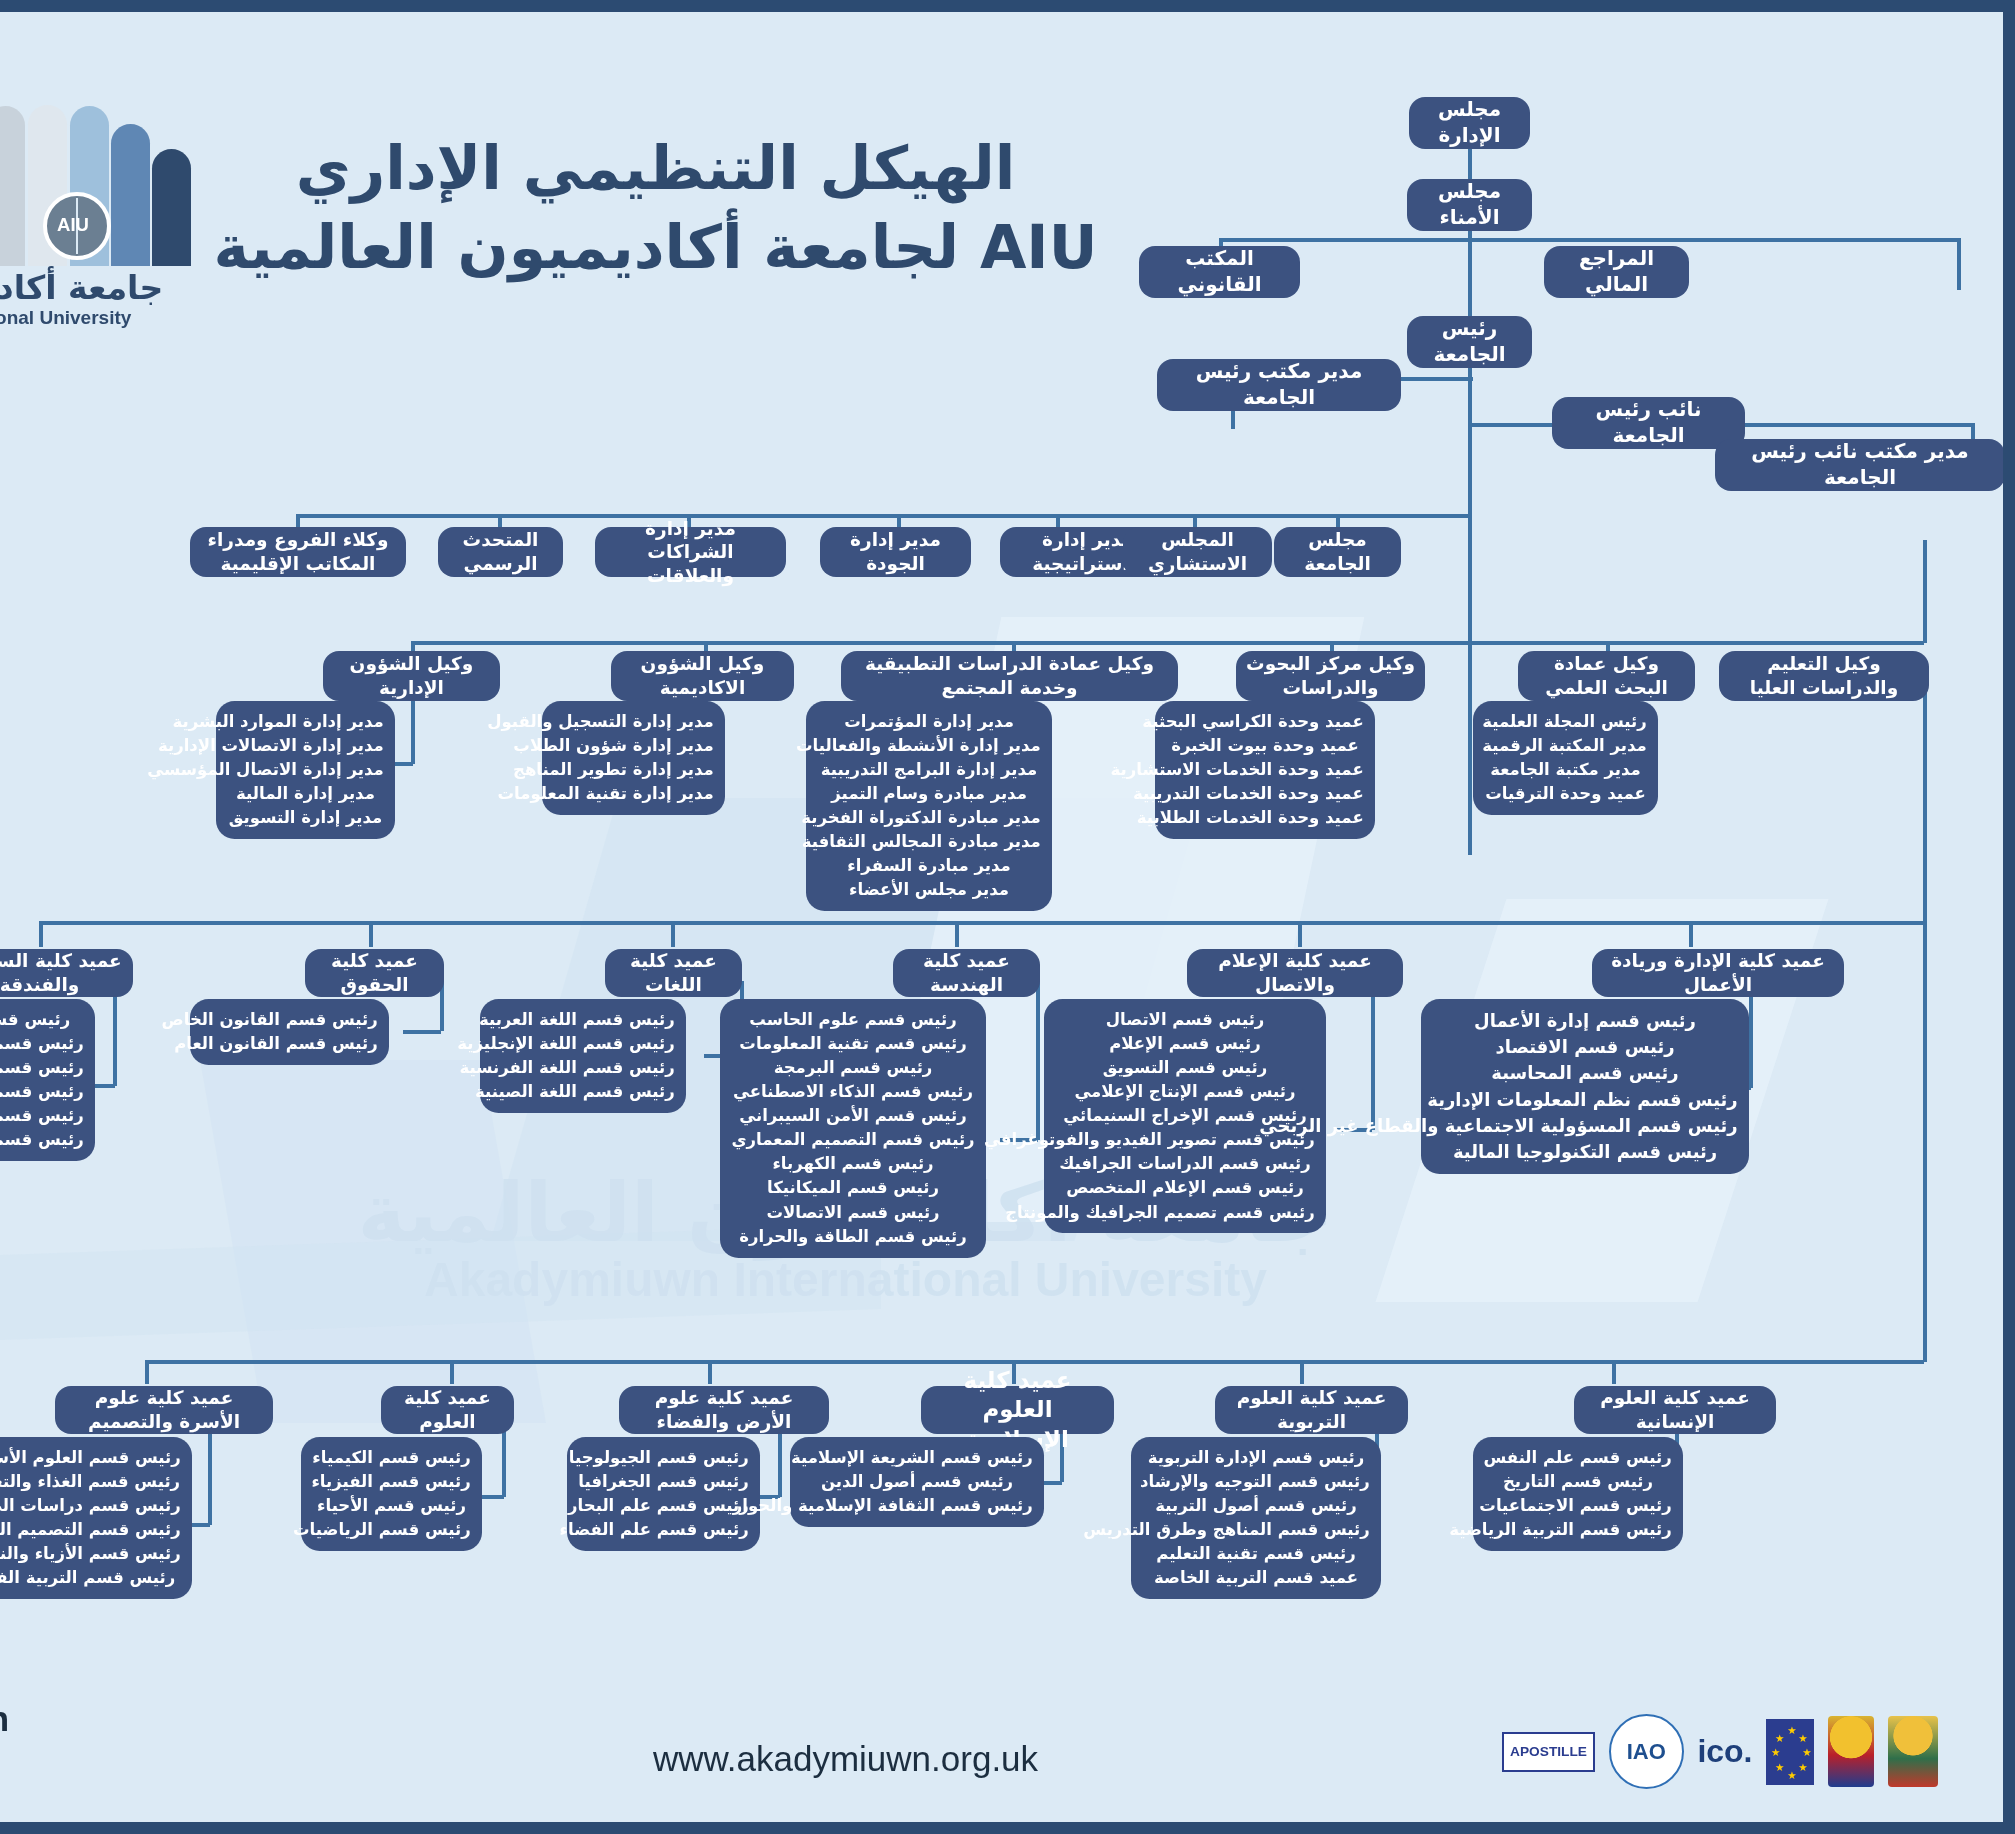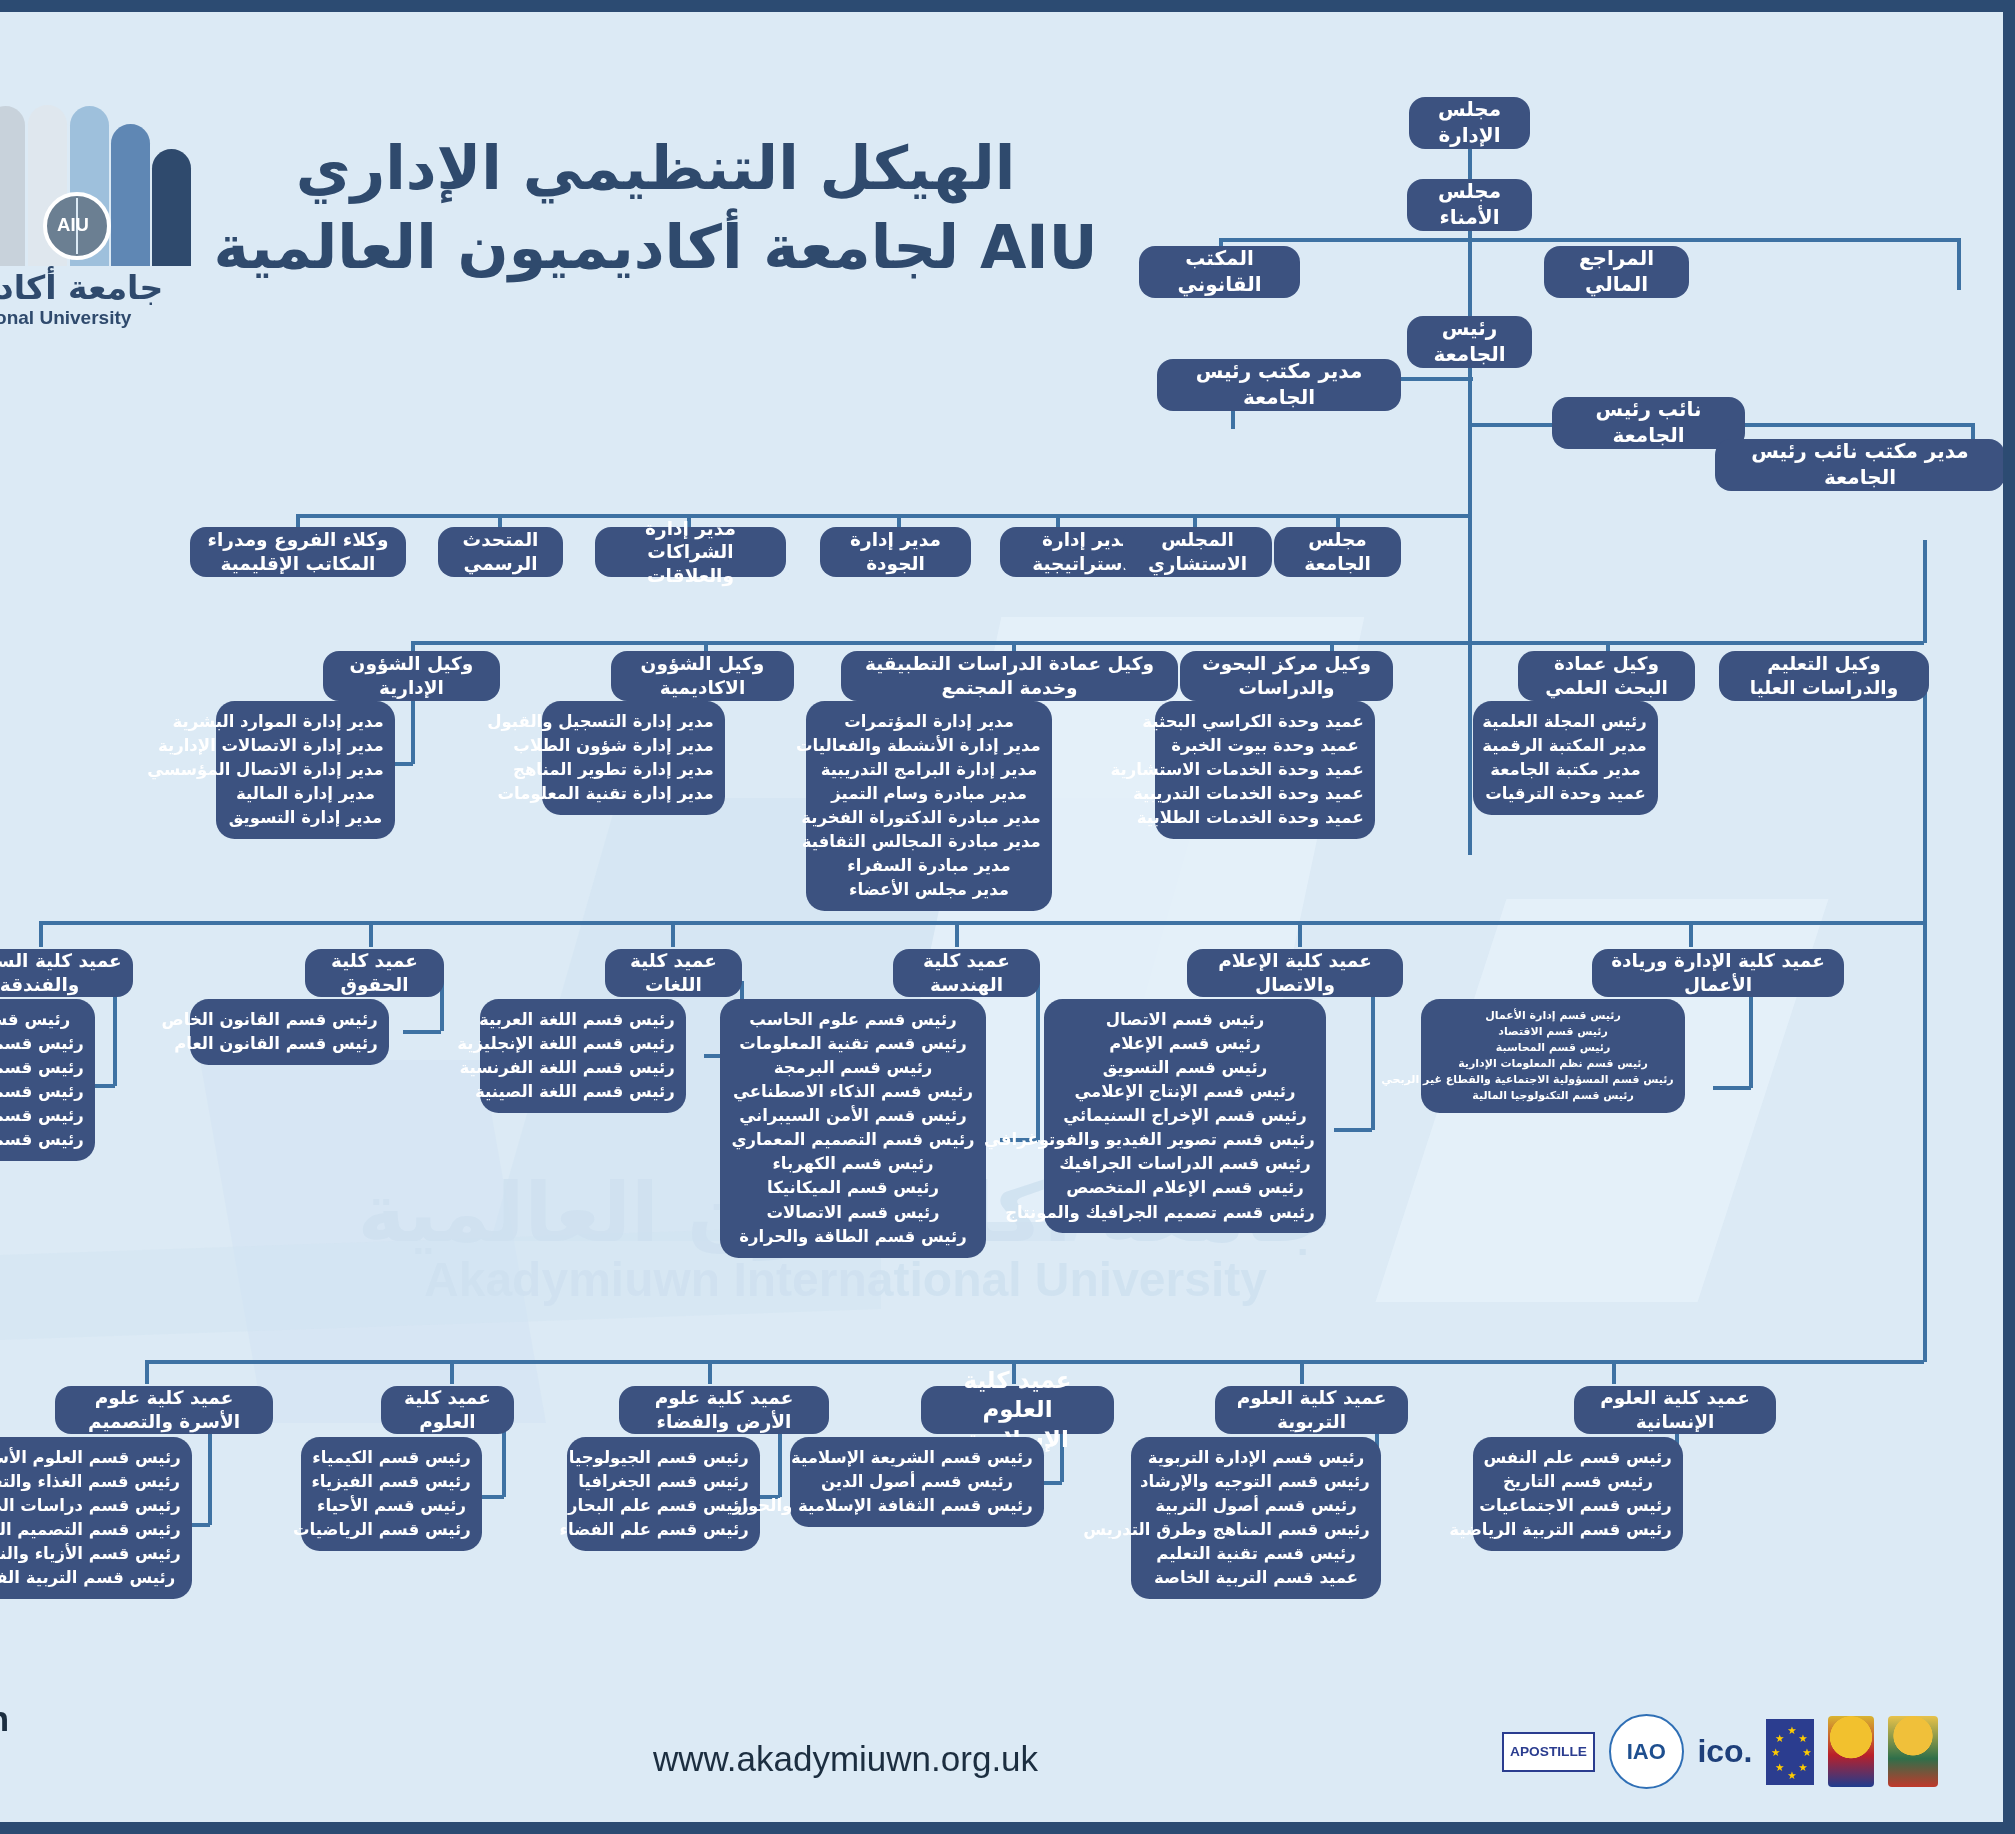--- a/index.html
+++ b/index.html
@@ -245,21 +245,21 @@
   <div class="node" style="left:750px;top:515px;width:125px;height:50px;font-size:18.5px;">المتحدث الرسمي</div>
   <div class="node" style="left:907px;top:515px;width:191px;height:50px;font-size:18.5px;">مدير إدارة الشراكات والعلاقات</div>
   <div class="node" style="left:1132px;top:515px;width:151px;height:50px;font-size:18.5px;">مدير إدارة الجودة</div>
   <div class="node" style="left:1312px;top:515px;width:175px;height:50px;font-size:18.5px;">مدير إدارة الاستراتيجية</div>
   <div class="node" style="left:1435px;top:515px;width:149px;height:50px;font-size:18.5px;">المجلس الاستشاري</div>
   <div class="node" style="left:1586px;top:515px;width:127px;height:50px;font-size:18.5px;">مجلس الجامعة</div>
 
   <div class="node" style="left:635px;top:639px;width:177px;height:50px;font-size:18.5px;">وكيل الشؤون الإدارية</div>
   <div class="node" style="left:923px;top:639px;width:183px;height:50px;font-size:18.5px;">وكيل الشؤون الاكاديمية</div>
   <div class="node" style="left:1153px;top:639px;width:337px;height:50px;font-size:18.5px;">وكيل عمادة الدراسات التطبيقية وخدمة المجتمع</div>
-  <div class="node" style="left:1492px;top:639px;width:213px;height:50px;font-size:18.5px;">وكيل مركز البحوث والدراسات</div>
+  <div class="node" style="left:1548px;top:639px;width:189px;height:50px;font-size:18.5px;">وكيل مركز البحوث والدراسات</div>
   <div class="node" style="left:1830px;top:639px;width:177px;height:50px;font-size:18.5px;">وكيل عمادة البحث العلمي</div>
   <div class="node" style="left:2031px;top:639px;width:210px;height:50px;font-size:18.5px;">وكيل التعليم والدراسات العليا</div>
 
   <div class="list-node" style="left:528px;top:689px;width:179px;font-size:16.5px;">
       <div>مدير إدارة الموارد البشرية</div>
       <div>مدير إدارة الاتصالات الإدارية</div>
       <div>مدير إدارة الاتصال المؤسسي</div>
       <div>مدير إدارة المالية</div>
       <div>مدير إدارة التسويق</div>
     </div>
@@ -334,21 +334,21 @@
       <div>رئيس قسم الاتصال</div>
       <div>رئيس قسم الإعلام</div>
       <div>رئيس قسم التسويق</div>
       <div>رئيس قسم الإنتاج الإعلامي</div>
       <div>رئيس قسم الإخراج السنيمائي</div>
       <div>رئيس قسم تصوير الفيديو والفوتوغرافي</div>
       <div>رئيس قسم الدراسات الجرافيك</div>
       <div>رئيس قسم الإعلام المتخصص</div>
       <div>رئيس قسم تصميم الجرافيك والمونتاج</div>
     </div>
-  <div class="list-node" style="left:1733px;top:987px;width:264px;font-size:11px;">
+  <div class="list-node" style="left:1733px;top:987px;width:328px;font-size:18px;">
       <div>رئيس قسم إدارة الأعمال</div>
       <div>رئيس قسم الاقتصاد</div>
       <div>رئيس قسم المحاسبة</div>
       <div>رئيس قسم نظم المعلومات الإدارية</div>
       <div>رئيس قسم المسؤولية الاجتماعية والقطاع غير الربحي</div>
       <div>رئيس قسم التكنولوجيا المالية</div>
     </div>
 
   <div class="node" style="left:367px;top:1374px;width:218px;height:48px;font-size:18.5px;">عميد كلية علوم الأسرة والتصميم</div>
   <div class="node" style="left:693px;top:1374px;width:133px;height:48px;font-size:18.5px;">عميد كلية العلوم</div>

